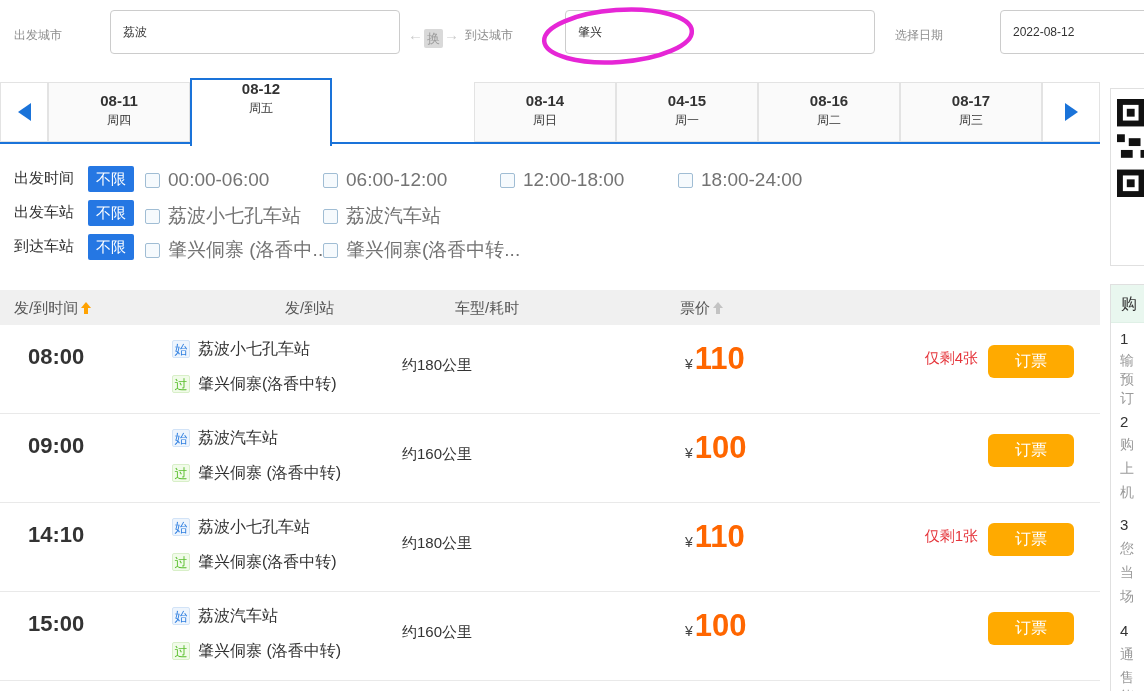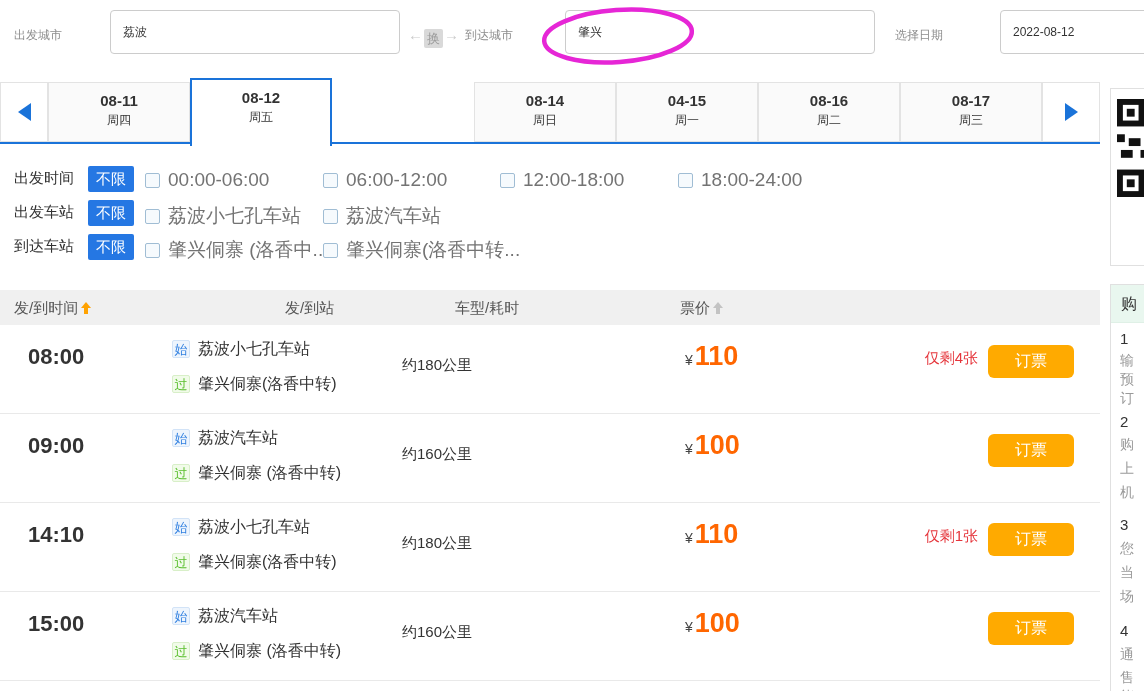--- a/index.html
+++ b/index.html
@@ -25,21 +25,21 @@
   .tri-left { width:0; height:0; border-top:9px solid transparent; border-bottom:9px solid transparent;
               border-right:13px solid #1a73d9; }
   .tri-right { width:0; height:0; border-top:9px solid transparent; border-bottom:9px solid transparent;
                border-left:13px solid #1a73d9; }
   .dtab { position:absolute; top:82px; width:142px; height:60px; background:#fafafa;
           border:1px solid #e3e3e3; text-align:center; cursor:pointer; z-index:1; }
   .dtab .d { margin-top:9px; font-size:15px; font-weight:bold; color:#333; }
   .dtab .w { margin-top:3px; font-size:12px; color:#333; }
   .dtab.active { top:78px; height:68px; background:#fff; border:2px solid #1a73d9; border-bottom:none;
                  z-index:3; }
-  .dtab.active .d { margin-top:9px; }
+  .dtab.active .d { margin-top:0; }
 
   
   .frow { position:absolute; left:0; height:26px; width:1100px;padding-left:20px; }
   .frow .flabel { position:absolute; left:14px; top:3px; font-size:15px; color:#333; }
   .anybtn { position:absolute; left:88px; top:0; width:46px; height:26px; background:#2577e3;
             color:#fff; font-size:15px; border:none; border-radius:2px; cursor:pointer;
             font-family:inherit; }
   .opt { position:absolute; top:3px; font-size:19px; color:#737373; cursor:pointer; white-space:nowrap; }
   .cb { display:inline-block; width:15px; height:15px; border:1px solid #a0bdd4; background:#f6fafd;
         border-radius:2px; vertical-align:-2px; margin-right:8px; }
@@ -57,21 +57,21 @@
   .trow { position:absolute; left:0; width:1100px; height:89px; border-bottom:1px solid #e9e9e9; }
   .trow .time { position:absolute; left:28px; top:19px; font-size:22px; font-weight:bold; color:#333; }
   .stn { position:absolute; left:172px; white-space:nowrap; font-size:16px; color:#333; }
   .badge { display:inline-block; width:18px; height:18px; line-height:18px; text-align:center;
            font-size:13px; border-radius:2px; margin-right:8px; }
   .badge.start { color:#2f7fe0; background:#eef5fd; border:1px solid #d2e3f7; }
   .badge.via   { color:#5abf2e; background:#f1fbe9; border:1px solid #d8efc8; }
   .trow .dist { position:absolute; left:402px; top:31px; font-size:15px; color:#333; }
   .trow .price { position:absolute; left:685px; top:16px; white-space:nowrap; }
   .price .yen { font-size:14px; color:#444; margin-right:2px; }
-  .price .amt { font-size:27px; font-weight:bold; color:#ff6600; }
+  .price .amt { font-size:31px; font-weight:bold; color:#ff6600; }
   .trow .remain { position:absolute; right:122px; top:24px; font-size:15px; color:#e5353b; }
   .bookbtn { position:absolute; left:988px; top:20px; width:86px; height:33px; background:#ffaa00;
              color:#fff; font-size:16px; border:none; border-radius:6px; cursor:pointer;
              font-family:inherit; }
 
   
   .qrpanel { position:absolute; left:1110px; top:88px; width:112px; height:178px;
              border:1px solid #e0e0e0; background:#fff; padding:10px 6px; }
   .notice { position:absolute; left:1110px; top:284px; width:112px; height:407px;
             border:1px solid #e0e0e0; border-bottom:none; background:#fff; }

